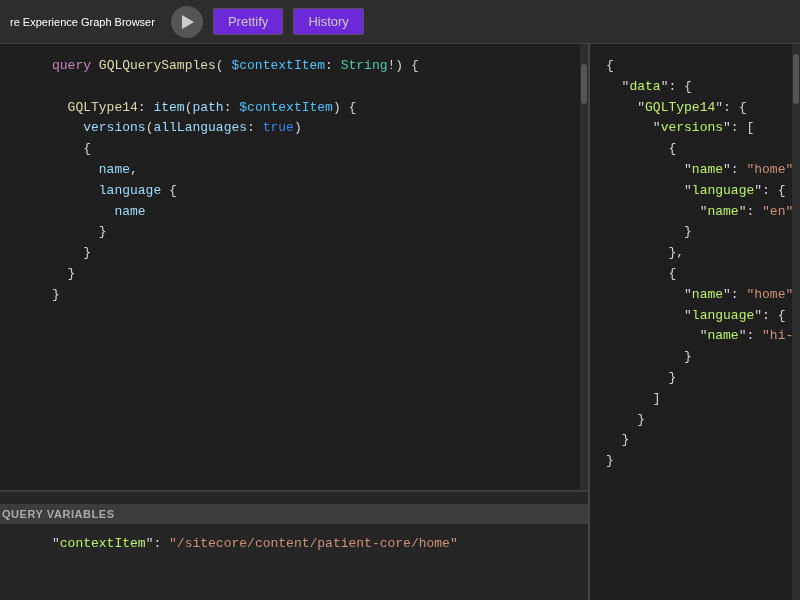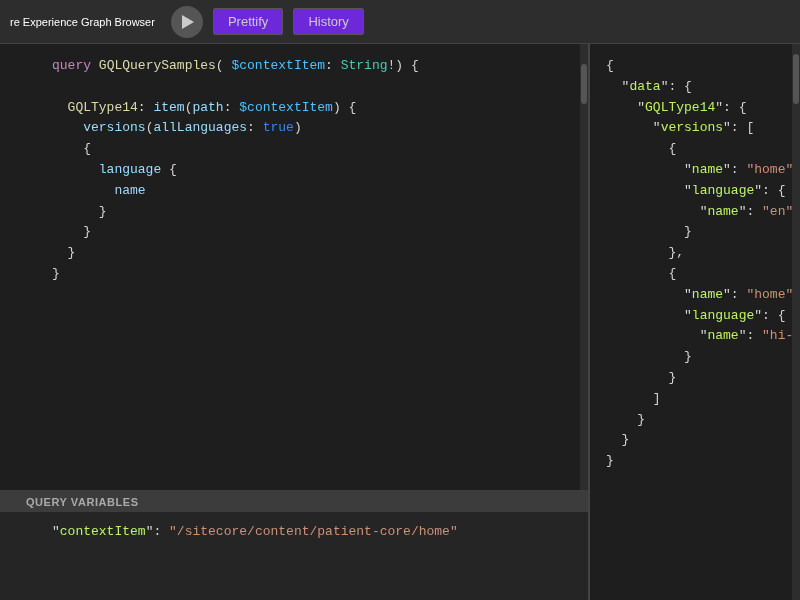--- a/index.html
+++ b/index.html
@@ -123,22 +123,23 @@
       height: 110px;
       background: #252526;
       border-top: 2px solid #3c3c3c;
     }
     #query-vars-header {
       background: #3c3c3c;
       color: #aaa;
       font-size: 11px;
       font-family: sans-serif;
       font-weight: bold;
-      padding: 4px 26px;
+      padding: 4px 2px;
       letter-spacing: 0.05em;
+      margin-top: 12px;
     }
     #query-vars-content {
       padding: 10px 16px;
       font-size: 13px;
       color: #d4d4d4;
     }
 
     
     #right-panel {
       flex: 1;
@@ -196,20 +197,21 @@
 
       <div class="code-line"> </div>
 
 
       <div class="code-line">  <span class="kw-fn">GQLType14</span><span class="kw-punct">: </span><span class="kw-field">item</span><span class="kw-punct">(</span><span class="kw-arg">path</span><span class="kw-punct">: </span><span class="kw-var">$contextItem</span><span class="kw-punct">) {</span></div>
 
       <div class="code-line">    <span class="kw-field">versions</span><span class="kw-punct">(</span><span class="kw-arg">allLanguages</span><span class="kw-punct">: </span><span class="kw-bool">true</span><span class="kw-punct">)</span></div>
 
       <div class="code-line">    <span class="kw-punct">{</span></div>
 
+      <div class="code-line">      <span class="kw-field">name</span><span class="kw-punct">,</span></div>
 
       <div class="code-line">      <span class="kw-field">language</span> <span class="kw-punct">{</span></div>
 
       <div class="code-line">        <span class="kw-field">name</span></div>
 
       <div class="code-line">      <span class="kw-punct">}</span></div>
 
       <div class="code-line">    <span class="kw-punct">}</span></div>
 
       <div class="code-line">  <span class="kw-punct">}</span></div>

